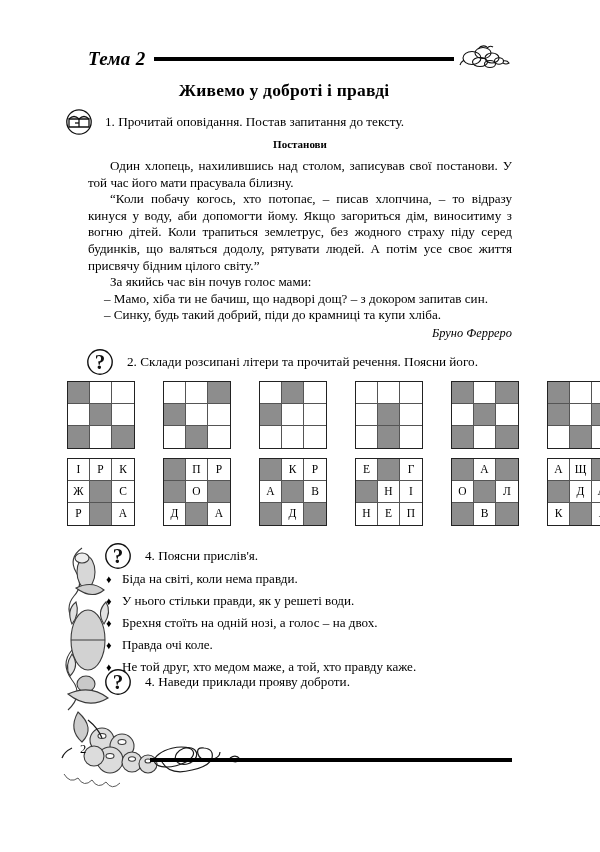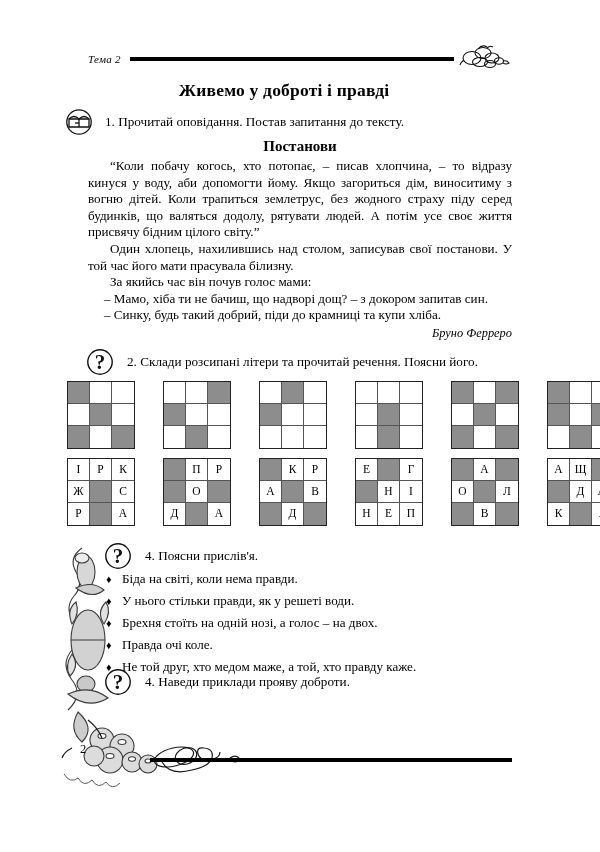--- a/index.html
+++ b/index.html
@@ -28,22 +28,22 @@
     position: absolute;
     left: 88px;
     top: 44px;
     width: 424px;
     height: 30px;
     display: flex;
     align-items: center;
   }
   .theme-label {
     font-style: italic;
-    font-weight: normal;
-    font-size: 11px;
+    font-weight: bold;
+    font-size: 19px;
     white-space: nowrap;
     letter-spacing: 0.3px;
   }
   .header-rule {
     flex: 1;
     height: 4px;
     background: #000;
     margin-left: 9px;
     margin-right: 2px;
     border-top: 1px solid #000;
@@ -90,21 +90,21 @@
   #ex2-head { left: 86px; top: 348px; }
   #ex3-head { left: 104px; top: 542px; }
   #ex4-head { left: 104px; top: 668px; }
 
   .story-title {
     position: absolute;
     left: 0;
     top: 138px;
     width: 600px;
     text-align: center;
-    font-size: 15px;
+    font-size: 11px;
     font-weight: bold;
   }
 
   
   .story {
     position: absolute;
     left: 88px;
     top: 158px;
     width: 424px;
     font-size: 13.1px;
@@ -245,22 +245,22 @@
           <path d="M11 15 h4"></path>
         </g>
       </svg>
     </span>
     <span class="ex-text">1. Прочитай оповідання. Постав запитання до тексту.</span>
   </div>
 
   <div class="story-title">Постанови</div>
 
   <div class="story">
+    <p class="ind">Один хлопець, нахилившись над столом, записував свої постанови. У той час його мати прасувала білизну.</p>
     <p class="ind">“Коли побачу когось, хто потопає, – писав хлопчина, – то відразу кинуся у воду, аби допомогти йому. Якщо загориться дім, виноситиму з вогню дітей. Коли трапиться землетрус, без жодного страху піду серед будинків, що валяться додолу, рятувати людей. А потім усе своє життя присвячу бідним цілого світу.”</p>
-    <p class="ind">Один хлопець, нахилившись над столом, записував свої постанови. У той час його мати прасувала білизну.</p>
     <p class="ind">За якийсь час він почув голос мами:</p>
     <p class="dash">– Мамо, хіба ти не бачиш, що надворі дощ? – з докором запитав син.</p>
     <p class="dash">– Синку, будь такий добрий, піди до крамниці та купи хліба.</p>
     <div class="author">Бруно Ферреро</div>
   </div>
 
   <div class="ex-head" id="ex2-head">
     <span class="ex-icon">
       <svg viewBox="0 0 30 28" width="30" height="28">
         <circle cx="14" cy="14" r="12.2" fill="none" stroke="#111" stroke-width="1.4"></circle>

